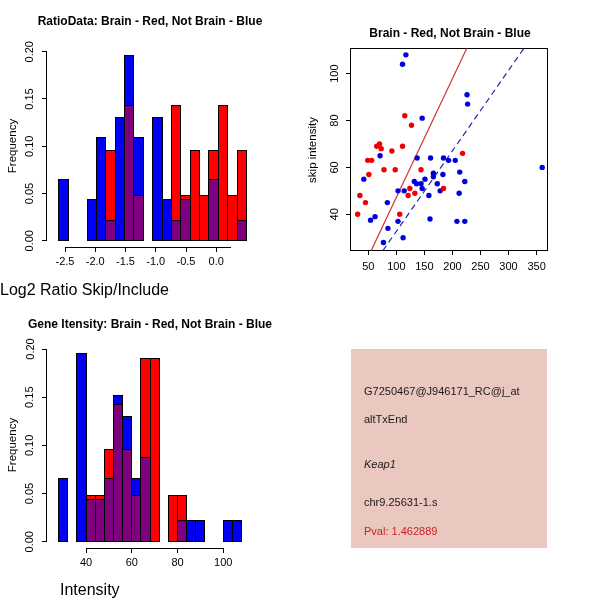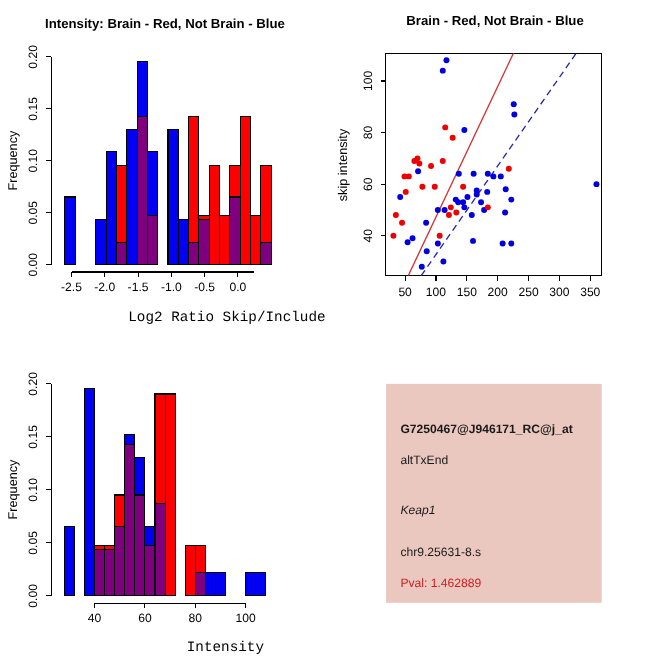--- a/index.html
+++ b/index.html
@@ -1,21 +1,21 @@
 <!DOCTYPE html>
 <html><head>
 <meta charset="utf-8">
 <style>
   html,body{margin:0;padding:0;background:#fff;}
   .canvas{position:relative;width:600px;height:600px;background:#ffffff;overflow:hidden;
           font-family:"Liberation Sans",sans-serif;color:#000;}
   .canvas svg{position:absolute;left:0;top:0;}
   svg text{font-family:"Liberation Sans",sans-serif;fill:#000;}
   .ptitle{position:absolute;font-size:12px;font-weight:bold;text-align:center;white-space:nowrap;}
-  .axlab{position:absolute;font-size:13px;text-align:right;white-space:nowrap;font-family:Liberation Mono, monospace;}
+  .axlab{position:absolute;font-size:16px;text-align:left;white-space:nowrap;}
   .ylab{position:absolute;font-size:11.5px;white-space:nowrap;transform:translate(-50%,-50%) rotate(-90deg);}
   .info-panel{position:absolute;left:351px;top:349px;width:196px;height:199px;}
   .info-line{position:absolute;left:13px;font-size:11px;white-space:nowrap;}
 </style>
 </head>
 <body>
 
 <div class="canvas">
 
   <svg id="plot" width="600" height="600">
@@ -211,31 +211,32 @@
           <rect x="177.51999999999998" y="520.79205" width="9.152000000000015" height="20.907950000000028" fill="#7E007E" stroke="#000000" stroke-width="1" shape-rendering="crispEdges"></rect>
           <rect x="177.51999999999998" y="495.83740000000006" width="9.152000000000015" height="24.95464999999996" fill="#FF0000" stroke="#000000" stroke-width="1" shape-rendering="crispEdges"></rect>
           <rect x="186.672" y="520.79205" width="9.151999999999987" height="20.907950000000028" fill="#0000F5" stroke="#000000" stroke-width="1" shape-rendering="crispEdges"></rect>
           <rect x="195.82399999999998" y="520.79205" width="9.152000000000015" height="20.907950000000028" fill="#0000F5" stroke="#000000" stroke-width="1" shape-rendering="crispEdges"></rect>
           <rect x="223.28" y="520.79205" width="9.151999999999987" height="20.907950000000028" fill="#0000F5" stroke="#000000" stroke-width="1" shape-rendering="crispEdges"></rect>
           <rect x="232.432" y="520.79205" width="9.151999999999987" height="20.907950000000028" fill="#0000F5" stroke="#000000" stroke-width="1" shape-rendering="crispEdges"></rect>
         </g>
       </g>
   </svg>
 
-  <div class="ptitle" style="left:0;top:14px;width:300px;">Intensity: Brain - Red, Not Brain - Blue</div>
-  <div class="ptitle" style="left:300px;top:12px;width:300px;">Brain - Red, Not Brain - Blue</div>
+  <div class="ptitle" style="left:0;top:14px;width:300px;">RatioData: Brain - Red, Not Brain - Blue</div>
+  <div class="ptitle" style="left:300px;top:26px;width:300px;">Brain - Red, Not Brain - Blue</div>
+  <div class="ptitle" style="left:0;top:317px;width:300px;">Gene Itensity: Brain - Red, Not Brain - Blue</div>
 
   <div class="axlab" style="left:0;top:281px;width:296px;">Log2 Ratio Skip/Include</div>
-  <div class="axlab" style="left:40px;top:581px;width:200px;">Intensity</div>
+  <div class="axlab" style="left:60px;top:581px;width:200px;">Intensity</div>
 
   <div class="ylab" style="left:12px;top:146px;">Frequency</div>
   <div class="ylab" style="left:312px;top:150px;">skip intensity</div>
   <div class="ylab" style="left:12px;top:445px;">Frequency</div>
 
   <div class="info-panel" id="infoPanel" style="background: rgb(234, 199, 191); color: rgb(26, 26, 26);">
-    <div class="info-line" style="top:36px;font-weight:bold;">G7250467@J946171_RC@j_at</div>
+    <div class="info-line" style="top:36px;">G7250467@J946171_RC@j_at</div>
     <div class="info-line" style="top:64px;">altTxEnd</div>
     <div class="info-line" style="top:109px;font-style:italic;">Keap1</div>
-    <div class="info-line" style="top:147px;">chr9.25631-8.s</div>
+    <div class="info-line" style="top:147px;">chr9.25631-1.s</div>
     <div class="info-line" id="pvalLine" style="top: 176px; color: rgb(204, 34, 34);">Pval: 1.462889</div>
   </div>
 
 </div>
 
 </body></html>

